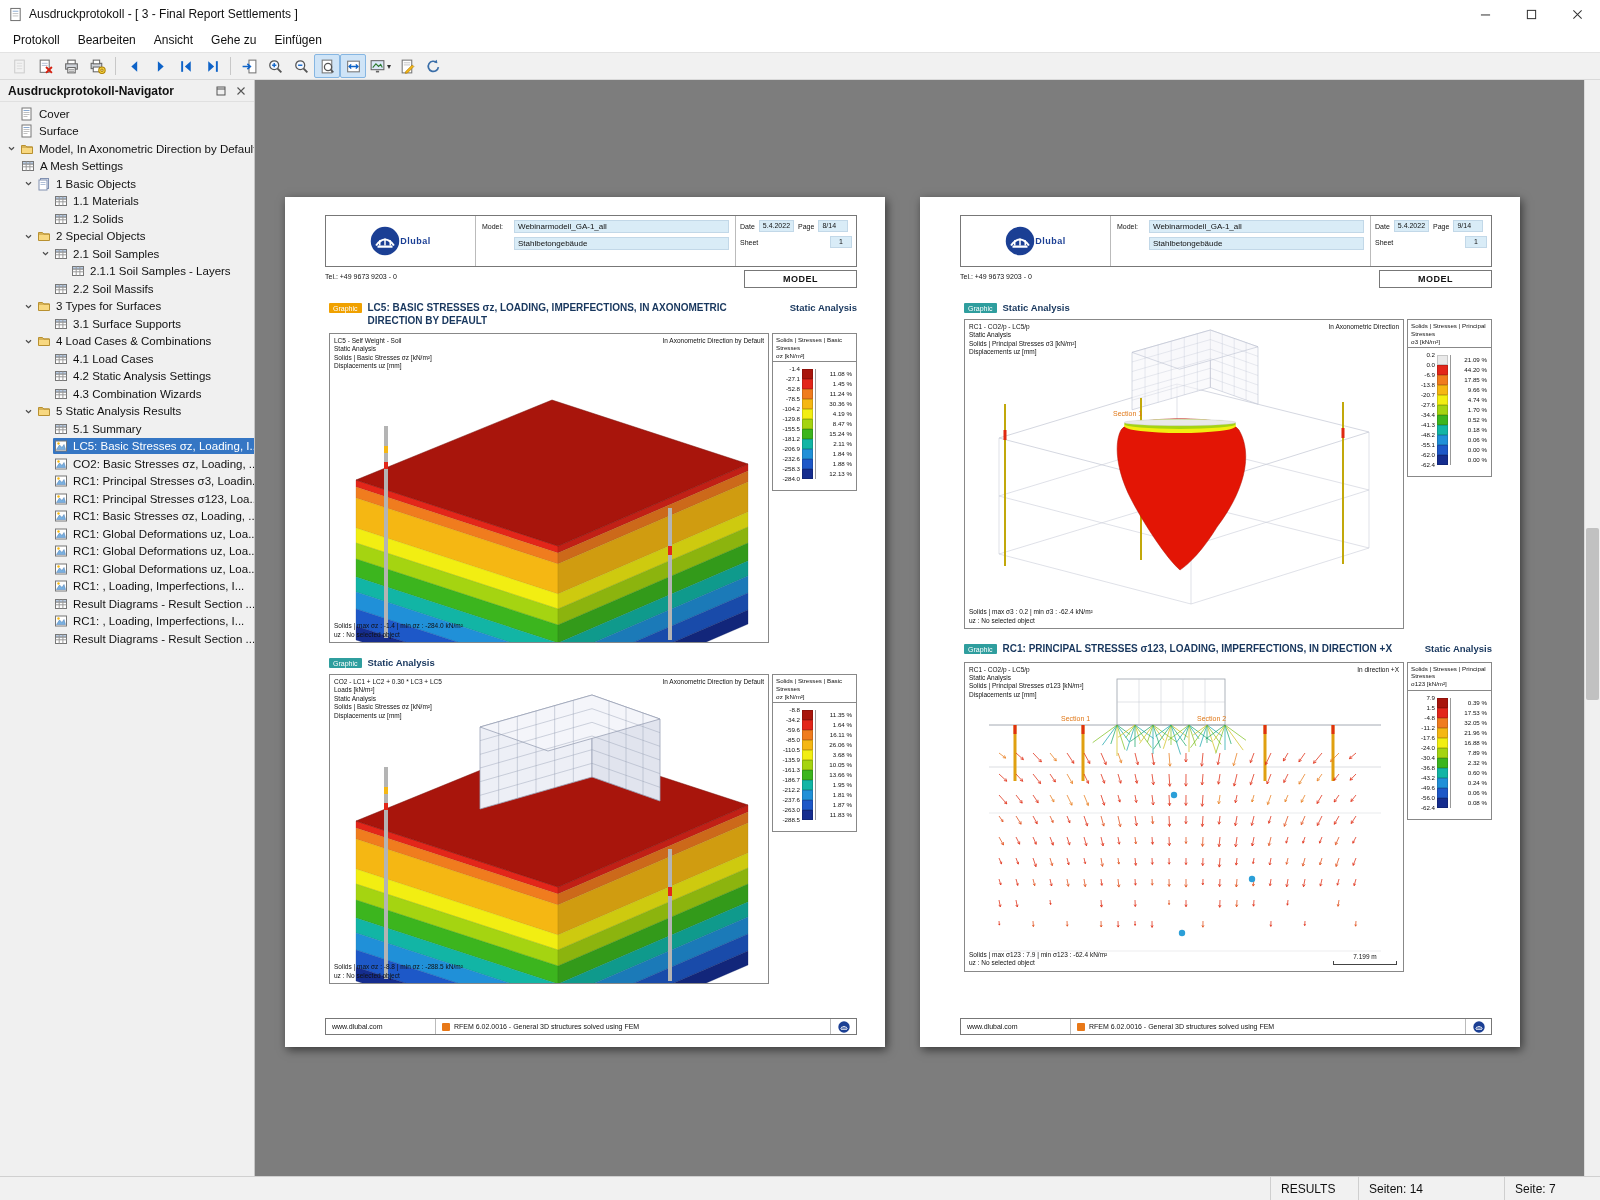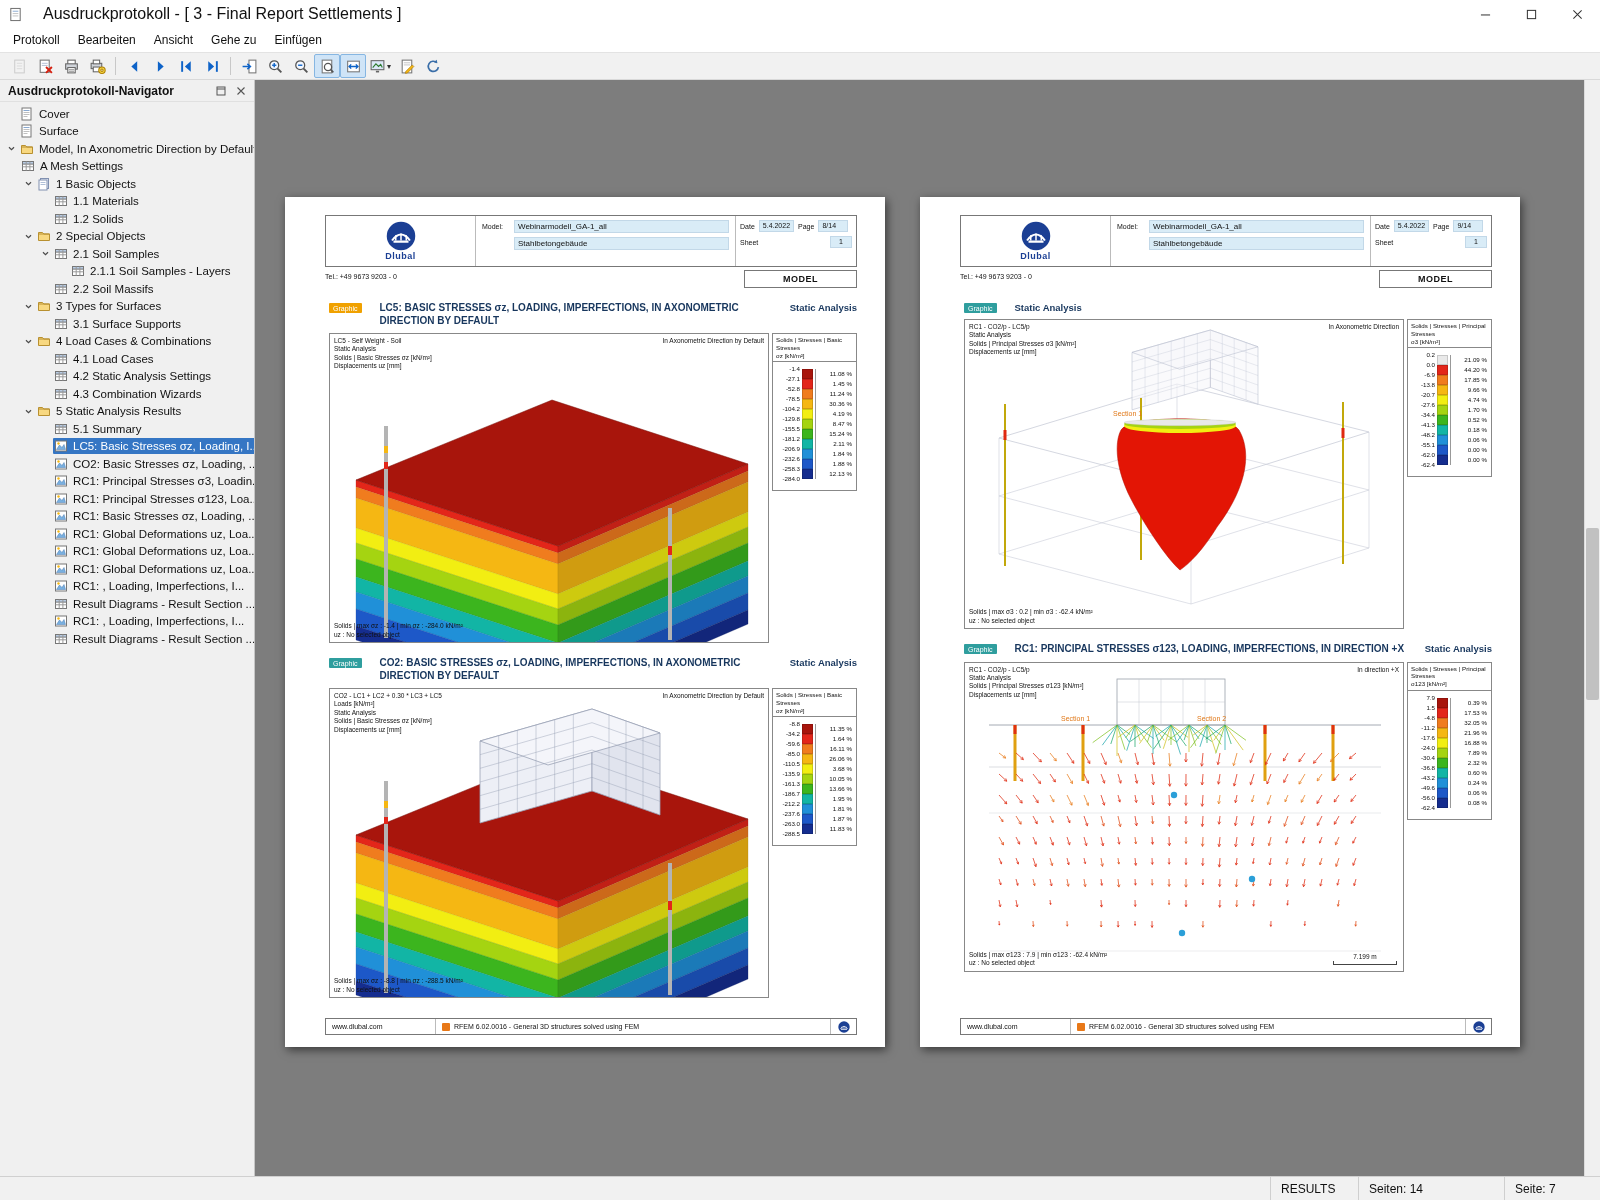--- a/index.html
+++ b/index.html
@@ -1,20 +1,20 @@
 <!DOCTYPE html>
 <html><head>
 <meta charset="utf-8">
 <style>
 *{margin:0;padding:0;box-sizing:border-box}
 html,body{width:1600px;height:1200px;overflow:hidden;background:#fff;font-family:"Liberation Sans",sans-serif;color:#111}
 
 .titlebar{height:28px;background:#fff;display:flex;align-items:center;padding-left:8px}
 .app-icon svg{width:15px;height:15px;display:block}
-.title-text{margin-left:20px;font-size:16px;white-space:nowrap}
+.title-text{margin-left:6px;font-size:12px;white-space:nowrap}
 .win-controls{margin-left:auto;display:flex;height:100%}
 .win-btn{width:46px;display:flex;align-items:center;justify-content:center}
 .win-btn svg{width:11px;height:11px}
 .menubar{height:24px;background:#fff;display:flex;align-items:center;padding-left:4px}
 .menu-item{padding:3px 9px;font-size:12px;white-space:nowrap}
 .toolbar{height:28px;background:#f1f1f1;border-top:1px solid #e3e3e3;border-bottom:1px solid #d9d9d9;display:flex;align-items:center;padding:0 6px}
 .tb-btn{min-width:26px;height:24px;display:flex;align-items:center;justify-content:center;border:1px solid transparent;border-radius:2px;padding:0 2px}
 .tb-btn svg{width:17px;height:17px;display:block}
 .tb-btn.active{background:#cfe4f7;border-color:#86b6e2}
 .tb-btn.disabled{opacity:.4}
@@ -34,34 +34,34 @@
 .tsel{display:flex;align-items:center;padding:1px 3px 1px 1px;border-radius:1px}
 .ticon{width:15px;height:14px;flex:0 0 15px;margin-right:4px}
 .ticon svg{width:14px;height:14px;display:block}
 .tree-item.selected .tsel{background:#3576c4;color:#fff}
 .preview{flex:1;position:relative;background:#7d7d7d;overflow:hidden}
 .vscroll{position:absolute;right:0;top:0;width:16px;height:100%;background:#f0f0f0;border-left:1px solid #dcdcdc}
 .vthumb{position:absolute;left:1px;width:13px;top:448px;height:172px;background:#c1c1c1;border-radius:2px}
 
 .page{position:absolute;top:117px;width:600px;height:850px;background:#fff;box-shadow:2px 3px 9px rgba(0,0,0,.55)}
 .pg-header{display:flex;margin:18px 28px 0 40px;border:1px solid #777;height:52px;background:#fff}
-.logo-cell{width:150px;display:flex;flex-direction:column;align-items:center;justify-content:center;border-right:1px solid #bbb}
+.logo-cell{width:150px;display:flex;flex-direction:row;align-items:center;justify-content:center;border-right:1px solid #bbb}
 .logo-cell svg{width:30px;height:30px}
 .logo-text{color:#1b3f94;font-weight:bold;font-size:9px;letter-spacing:.5px}
 .hd-mid{flex:1;border-right:1px solid #bbb;padding:4px 6px;display:flex;flex-direction:column;gap:4px}
 .hd-row{display:flex;align-items:center;gap:4px;font-size:7px}
 .hd-lbl{width:28px}
 .hd-val{flex:1;background:#d9ecf7;border:1px solid #c2d8e8;font-size:8px;padding:1px 3px;height:13px}
 .hd-right{width:120px;padding:4px 4px;display:flex;flex-direction:column;gap:4px;font-size:7px}
 .hd-val2{background:#d9ecf7;border:1px solid #c2d8e8;padding:1px 3px;min-width:30px;height:12px}
 .hd-sheet{margin-left:auto;min-width:22px;text-align:center}
 .pg-sub{display:flex;justify-content:space-between;align-items:flex-start;margin:3px 28px 0 40px}
 .tel{font-size:7px;padding-top:3px}
 .doctype{width:113px;border:1px solid #777;text-align:center;font-weight:bold;font-size:9px;padding:3px 0;letter-spacing:.5px}
-.sec-title{display:flex;align-items:flex-start;margin:14px 28px 0 44px;gap:18px}
+.sec-title{display:flex;align-items:flex-start;margin:14px 28px 0 44px;gap:6px}
 .badge{font-size:7px;color:#fff;padding:1.5px 4px;border-radius:1px;margin-top:1px;white-space:nowrap}
 .stitle{flex:1;font-size:10px;font-weight:bold;color:#17365d;line-height:1.25}
 .sanalysis{font-size:9.5px;font-weight:bold;color:#17365d;white-space:nowrap}
 .sec-body{display:flex;margin:6px 28px 0 44px;gap:3px;align-items:flex-start}
 .gbox{position:relative;width:440px;height:310px;border:1px solid #888;background:#fff;overflow:hidden}
 .gsvg{position:absolute;left:0;top:0;width:440px;height:310px}
 .ginfo{position:absolute;left:4px;top:3px;font-size:6.5px;line-height:1.3;white-space:pre-line}
 .gview{position:absolute;right:4px;top:3px;font-size:6.5px}
 .gres{position:absolute;left:4px;bottom:3px;font-size:6.5px;line-height:1.3}
 .gscale{position:absolute;right:6px;bottom:6px;text-align:center;font-size:6.5px}
@@ -873,21 +873,20 @@
               <div class="lg-row lg-last">
                 <span class="lg-val">-284.0</span>
                 <span class="lg-sw" style="border: none;"></span>
                 <span class="lg-pct"></span>
               </div>
             </div>
           </div>
         </div>
         <div class="sec-title">
           <span class="badge" style="background: rgb(47, 158, 158);">Graphic</span>
-          <span class="stitle">CO2: BASIC STRESSES σz, LOADING, IMPERFECTIONS, IN AXONOMETRIC DIRECTION BY DEFAULT</span>
           <span class="sanalysis">Static Analysis</span>
         </div>
         <div class="sec-body">
           <div class="gbox">
             <svg viewBox="0 0 440 310" class="gsvg">
               <polygon points="26.0,146.0 228.0,212.0 228.0,219.0 26.0,153.0" fill="#e3261a" stroke="rgb(182,30,21)" stroke-width="0.3"></polygon>
               <polygon points="228.0,212.0 418.0,130.0 418.0,137.0 228.0,219.0" fill="rgb(193,32,22)" stroke="rgb(159,27,18)" stroke-width="0.3"></polygon>
               <polygon points="26.0,153.0 228.0,219.0 228.0,230.0 26.0,164.0" fill="#f07c1e" stroke="rgb(192,99,24)" stroke-width="0.3"></polygon>
               <polygon points="228.0,219.0 418.0,137.0 418.0,148.0 228.0,230.0" fill="rgb(204,105,26)" stroke="rgb(168,87,21)" stroke-width="0.3"></polygon>
               <polygon points="26.0,164.0 228.0,230.0 228.0,260.0 26.0,194.0" fill="#f5b713" stroke="rgb(196,146,15)" stroke-width="0.3"></polygon>

